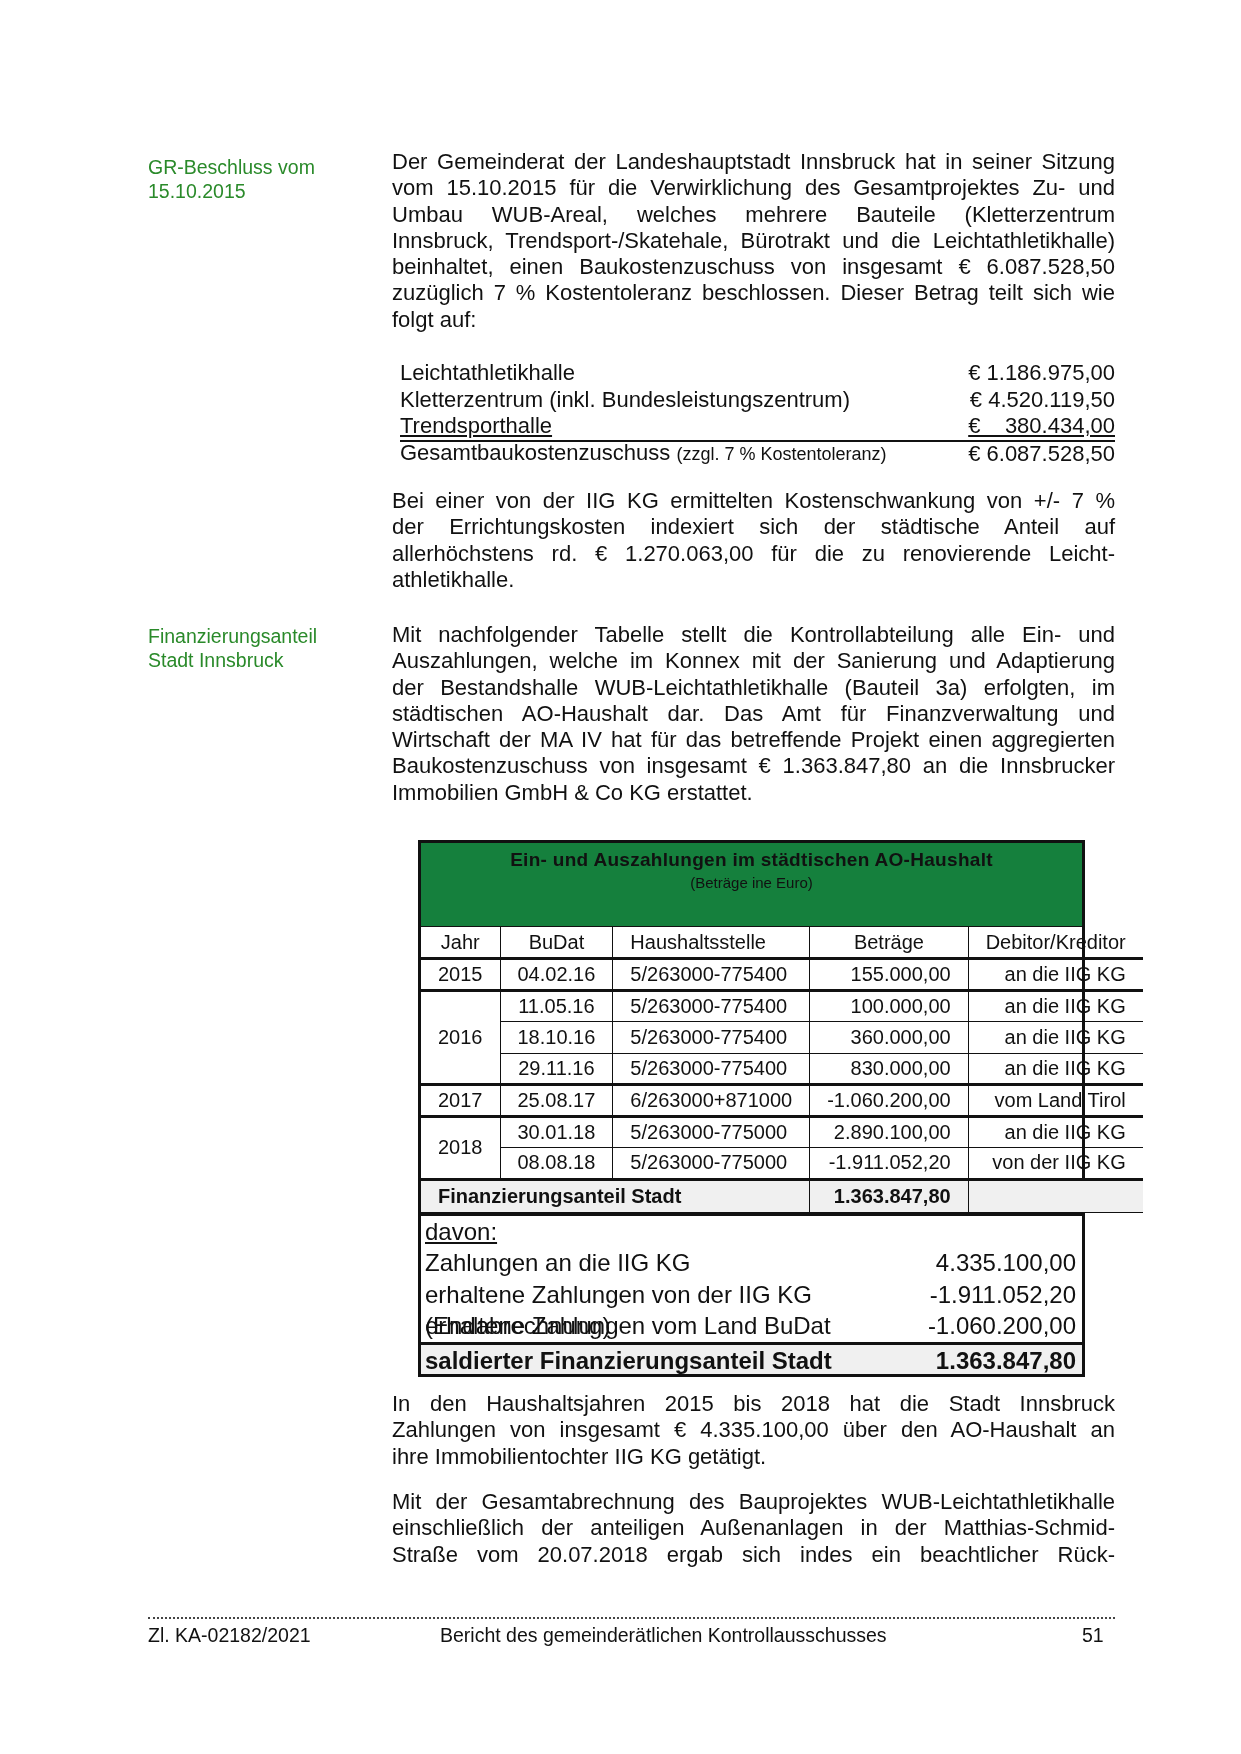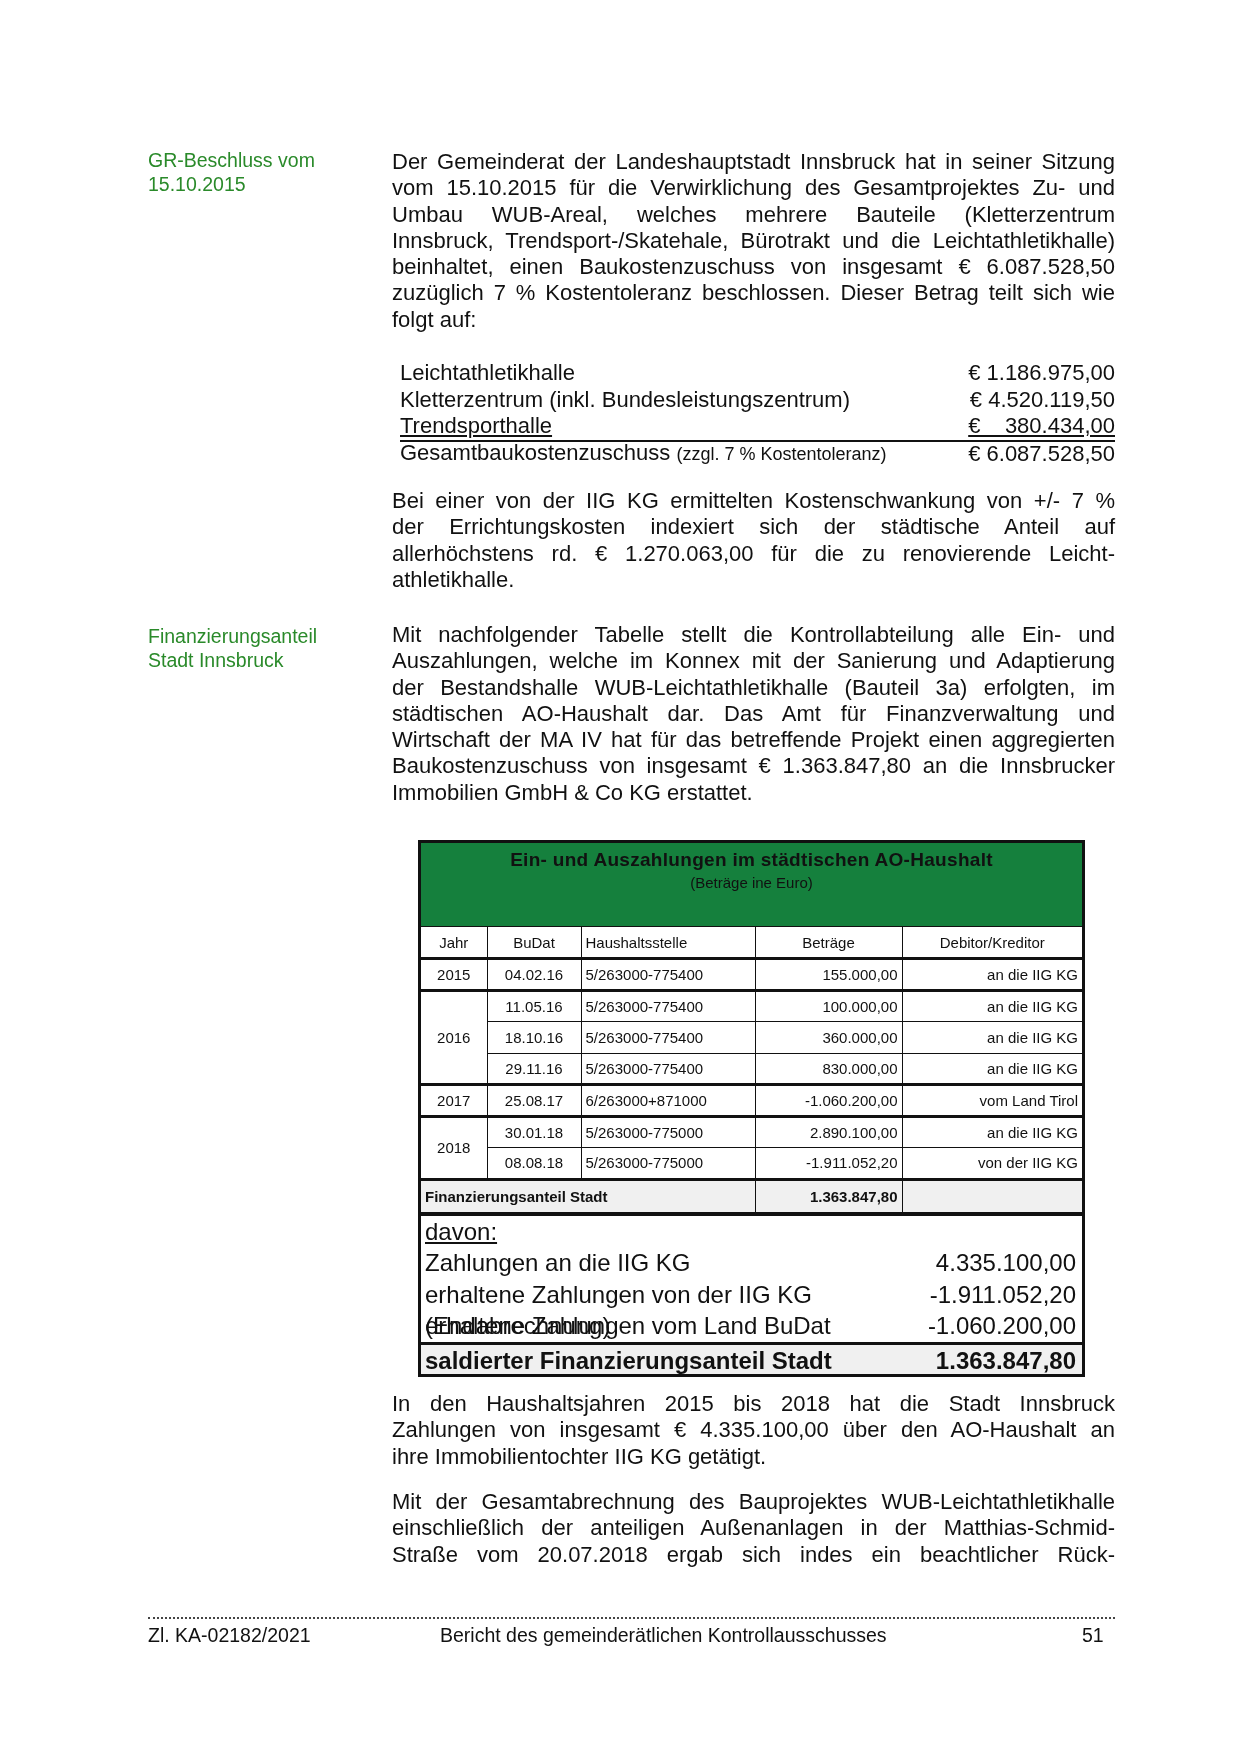--- a/index.html
+++ b/index.html
@@ -15,21 +15,21 @@
   .cost-row.underline .amt { text-decoration: underline; }
   .cost-row.total { border-top: 2px solid #111; align-items: center; }
   .cost-row .small { font-size: 18px; }
   .amt { white-space: pre; }
 
   .tbl { position: absolute; left: 418px; top: 840px; width: 667px; border: 3px solid #111; font-size: 19px; }
   .tbl-head { background: #15803d; text-align: center; padding-top: 4px; height: 84px; border-bottom: 1.5px solid #111; }
   .tbl-head .t1, .tbl-head .t2 { font-weight: bold; font-size: 19px; line-height: 25px; letter-spacing: 0.3px; }
   .tbl-head .t3 { font-size: 15px; line-height: 22px; }
   table { border-collapse: collapse; width: 100%; }
-  td, th { border: 1.5px solid #111; height: 31.5px; padding: 0 4px; font-weight: normal; font-size: 15px; }
+  td, th { border: 1.5px solid #111; height: 31.5px; padding: 0 17px; font-weight: normal; font-size: 20px; }
   tr:first-child th { border-top: none; }
   th:first-child, td:first-child { border-left: none; }
   th:last-child, td:last-child { border-right: none; }
   .c-jahr { width: 66px; text-align: center; }
   .c-budat { width: 94px; text-align: center; }
   .c-hh { width: 174px; text-align: left; }
   .c-betr { width: 147px; text-align: right; }
   .c-deb { text-align: right; }
   .thead-row th { border-bottom: 3px solid #111; }
   .thick-bottom td { border-bottom: 3px solid #111; }
@@ -40,21 +40,21 @@
   .sub-row { display: flex; justify-content: space-between; height: 31.5px; line-height: 31.5px; padding: 0 6px 0 4px; font-size: 24px; }
   .sub-row .davon { text-decoration: underline; }
   .sub-total { background: #f0f0f0; font-weight: bold; border-top: 3px solid #111; height: 32px; line-height: 32px; }
 
   .footer-dots { position: absolute; left: 148px; top: 1617px; width: 967px; border-top: 2px dotted #444; }
   .footer { position: absolute; top: 1624px; font-size: 19.5px; color: #111; }
 </style>
 </head>
 <body>
 
-<div class="margin-note" style="top:148px;">
+<div class="margin-note" style="top:155px;">
   <div>GR-Beschluss vom</div>
   <div>15.10.2015</div>
 </div>
 <div class="margin-note" style="top:624px;">
   <div>Finanzierungsanteil</div>
   <div>Stadt Innsbruck</div>
 </div>
 
 <div class="para" style="top:149px;">
   <div style="text-align-last:justify">Der Gemeinderat der Landeshauptstadt Innsbruck hat in seiner Sitzung</div>

